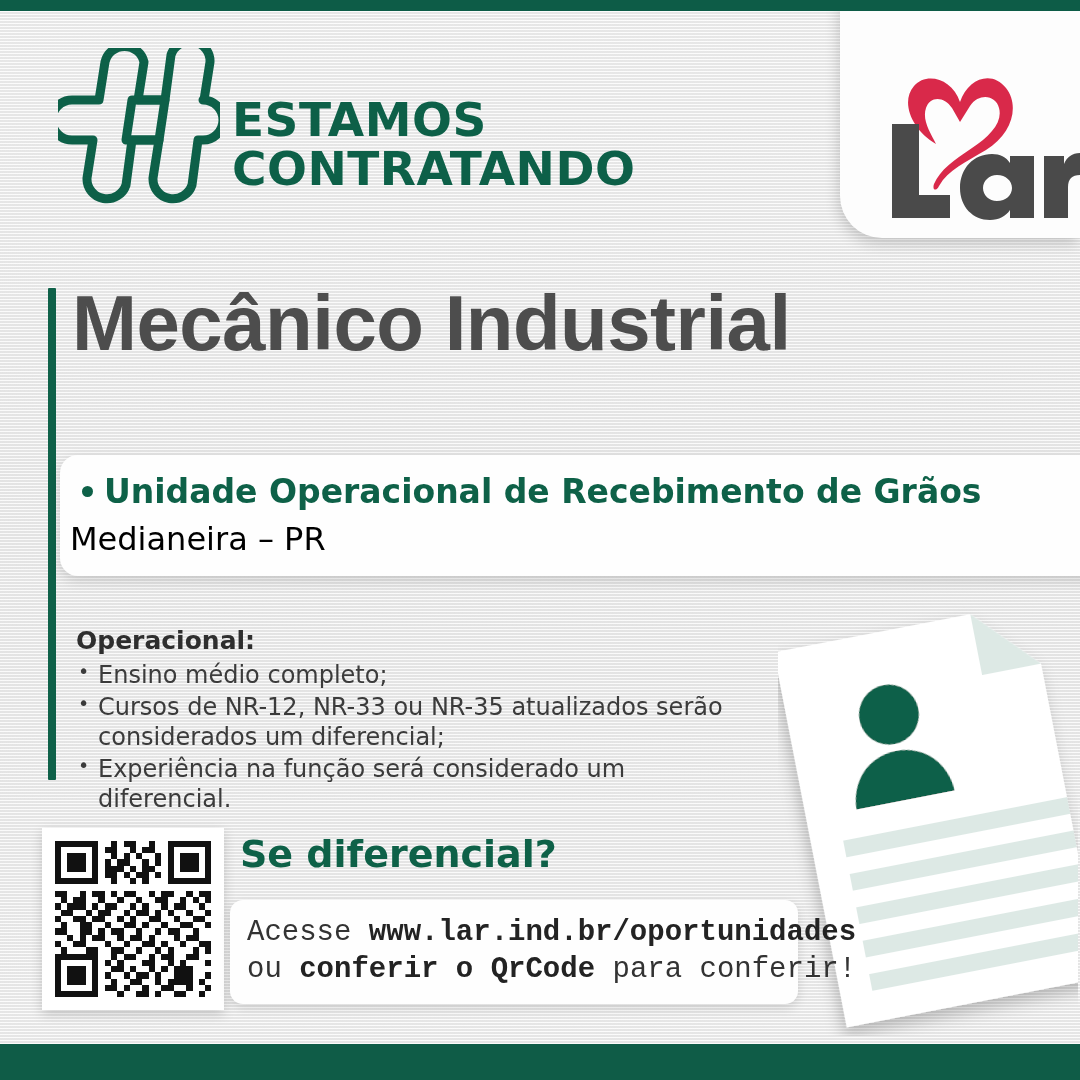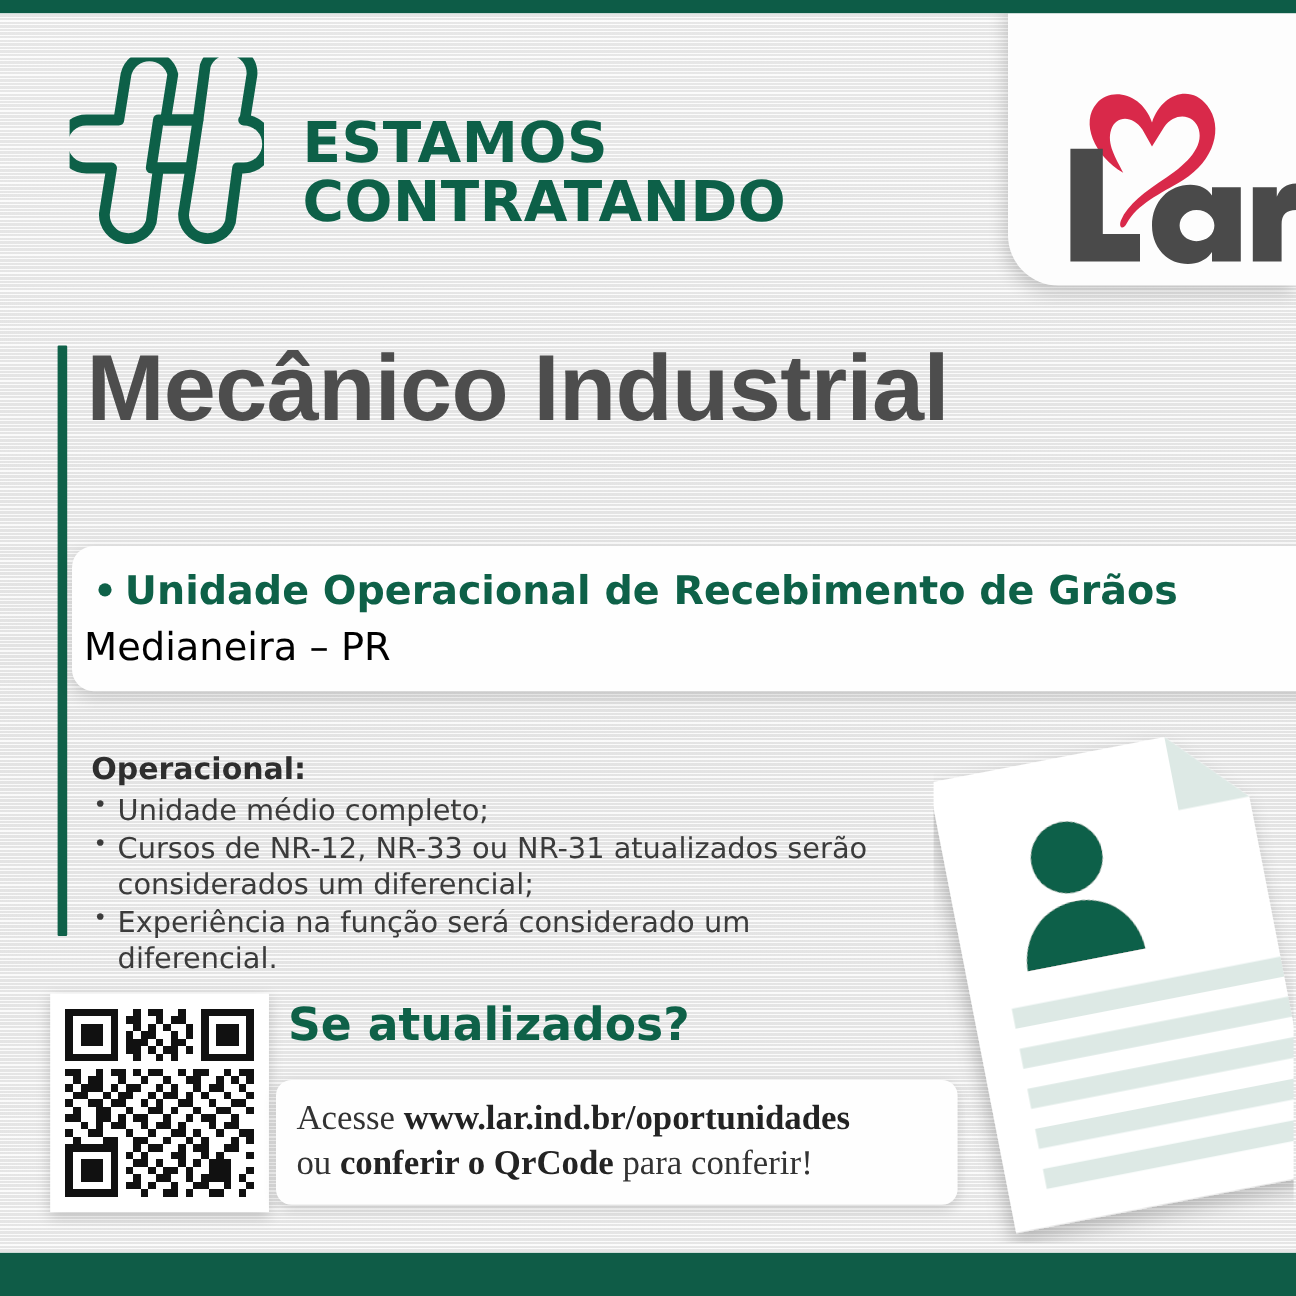--- a/index.html
+++ b/index.html
@@ -54,21 +54,20 @@
   }
   .header-text {
     position: absolute;
     left: 232px; top: 96px;
     font-size: 47px;
     line-height: 1.04;
     font-weight: bold;
     color: #0d6048;
     letter-spacing: 0.5px;
     font-family: "DejaVu Sans", sans-serif;
-    margin-left: 20px;
   }
   .header-text div { white-space: nowrap; }
 
   
   .logo-card {
     position: absolute;
     right: 0; top: 0;
     width: 240px; height: 238px;
     background: #fdfdfd;
     border-bottom-left-radius: 42px;
@@ -205,21 +204,21 @@
     border-radius: 13px;
     box-shadow: 0 4px 11px rgba(0,0,0,0.13);
     z-index: 4;
   }
   .cta-line {
     font-size: 29px;
     color: #333333;
     padding-left: 17px;
     line-height: 1.28;
     white-space: nowrap;
-    font-family: Liberation Serif, serif;
+    font-family: Liberation Mono, monospace;
   }
   .cta-line b { font-weight: bold; color: #232323; }
 
   
   .resume-wrap {
     position: absolute;
     left: 778px; top: 596px;
     width: 300px; height: 440px;
     z-index: 2;
   }
@@ -313,22 +312,22 @@
 
   <div class="unit-card">
     <div class="unit-line">
       <span class="unit-bullet"></span><span>Unidade Operacional de Recebimento de Grãos</span>
     </div>
     <div class="unit-city">Medianeira – PR</div>
   </div>
 
   <div class="req-block">
     <div class="req-heading">Operacional:</div>
-    <div class="req-item">Unidade médio completo;</div>
-    <div class="req-item">Cursos de NR-12, NR-33 ou NR-31 atualizados serão considerados um diferencial;</div>
+    <div class="req-item">Ensino médio completo;</div>
+    <div class="req-item">Cursos de NR-12, NR-33 ou NR-35 atualizados serão considerados um diferencial;</div>
     <div class="req-item">Experiência na função será considerado um diferencial.</div>
   </div>
 
   <div class="resume-wrap">
     <svg viewBox="0 0 300 440" width="300" height="440">
       <defs>
         <filter id="paperShadow" x="-30%" y="-30%" width="180%" height="180%">
           <feDropShadow dx="-4" dy="8" stdDeviation="8" flood-color="#000000" flood-opacity="0.22"></feDropShadow>
         </filter>
       </defs>
@@ -525,21 +524,21 @@
           <rect x="26" y="25" width="1" height="1"></rect>
         <rect x="12" y="26" width="1" height="1"></rect>
           <rect x="15" y="26" width="2" height="1"></rect>
         <rect x="18" y="26" width="1" height="1"></rect>
           <rect x="21" y="26" width="2" height="1"></rect>
         <rect x="25" y="26" width="1" height="1"></rect>
       </g>
     </svg>
   </div>
 
-  <div class="cta-heading">Se atualizados?</div>
+  <div class="cta-heading">Se diferencial?</div>
 
   <div class="cta-box">
     <div class="cta-line">
       <span>Acesse </span><b>www.lar.ind.br/oportunidades</b>
     </div>
     <div class="cta-line">
       <span>ou </span><b>conferir o QrCode</b><span> para conferir!</span>
     </div>
   </div>
 

